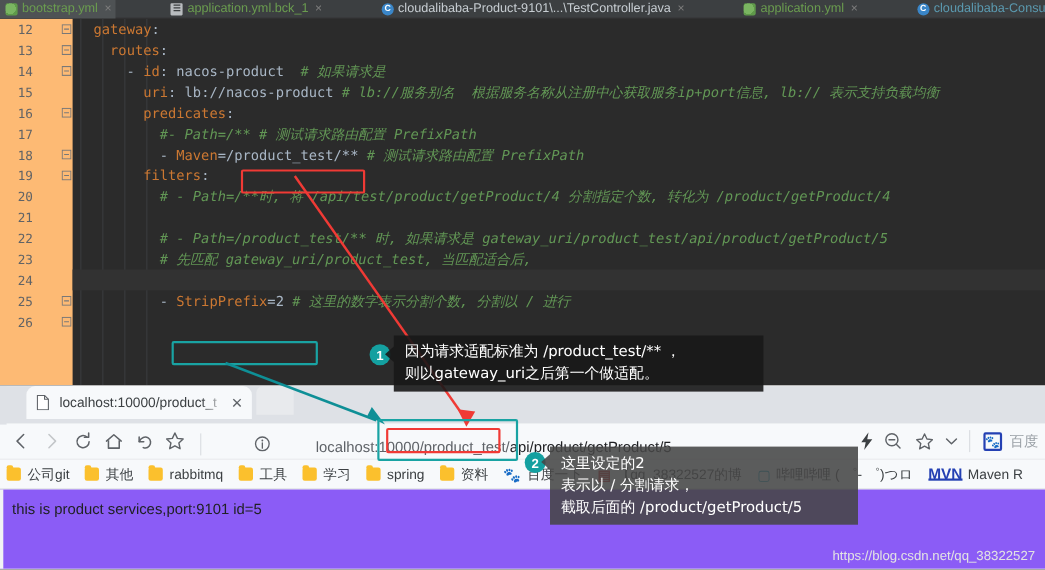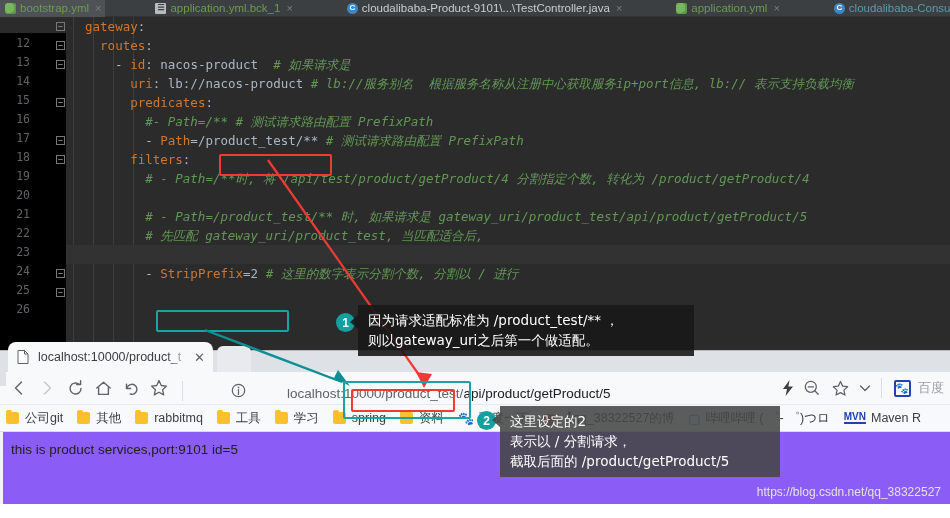--- a/index.html
+++ b/index.html
@@ -49,22 +49,22 @@
     border-radius: 50%; background: #3a86c8; color: #fff;
     font-size: 7px; font-weight: bold;
   }
   .tab.green .tlabel { color: #6a9c4f; }
   .tab.teal .tlabel { color: #5b9ab0; }
   .tab.plain .tlabel { color: #c7cdd2; }
 
   
   #code { position: relative; height: 333px; background: #2b2b2b; overflow: hidden; }
   #gutter {
-    position: absolute; left: 0; top: 16px; width: 66px; height: 100%;
-    background: #000000;
+    position: absolute; left: 0; top: 0; width: 66px; height: 100%;
+    background: #fdba74;
   }
   #gutter .ln {
     position: absolute; right: 36px; font-family: "DejaVu Sans Mono", monospace;
     font-size: 11.5px; color: #606366; text-align: right; width: 24px;
   }
   .fold {
     position: absolute; left: 56px; width: 9px; height: 9px;
     color: #787878; font-size: 9px; line-height: 9px; text-align: center;
   }
   .fold svg { display:block; }
@@ -108,22 +108,22 @@
     position:absolute; width:0;height:0;
     border-top:7px solid transparent; border-bottom:7px solid transparent;
   }
 
   
   #browser {
     position: absolute; left: 0; top: 350px; width: 950px; height: 168px;
     background: #fff; border-top: 1px solid #b9b9b9;
   }
   #btabstrip {
-    height: 21px; background: #dee1e6; position: relative;
-    display: flex; align-items: flex-end; padding-left: 8px;
+    height: 34px; background: #dee1e6; position: relative;
+    display: flex; align-items: flex-start; padding-left: 24px;
   }
   #btabstrip .lefthandle {
     position:absolute; left:0; top:0; width:6px; height:35px; background:#dee1e6;
   }
   .btab {
     position: relative; height: 30px; width: 205px;
     background: #f7f9fb; border-radius: 8px 8px 0 0;
     display: flex; align-items: center; padding: 0 8px;
     font-size: 12.5px; color: #3c4043;
   }
@@ -182,21 +182,21 @@
   }
   .bm .folder:before {
     content:''; position:absolute; left:0; top:-2px; width:6px; height:3px;
     background:#fbc02d; border-radius:2px 2px 0 0;
   }
   .bm .bmlabel { font-size: 12.5px; color: #3c4043; white-space: nowrap; }
   .bm .paw { color:#3b6ccc; font-size:13px; margin-right:5px; }
   .bm .jico { color:#cc2222; font-size:13px; margin-right:5px; font-weight:bold;}
   .bm .bico2 { color:#0aa3c2; font-size:13px; margin-right:5px; }
   .bm .mvn {
-    color:#2440b3; font-size:10px; font-weight:bold; margin-right:5px;
+    color:#2440b3; font-size:14px; font-weight:bold; margin-right:5px;
     border-bottom:2px solid #2440b3; line-height:10px;
   }
   #pagebody { position: relative; height: 72px; background: #8b5cf6; }
   #pagetext {
     position: absolute; left: 11px; top: 10px;
     font-size: 13.5px; color: #202124;
   }
   #watermark {
     position: absolute; right: 9px; bottom: 5px;
     font-size: 12px; color: #e3e3e3;
@@ -259,21 +259,21 @@
       <div id="vline2"></div>
       <div id="vline3"></div>
       <div id="vline4"></div>
       <div id="code-lines">
           <div class="cl" style="top: 2px; left: 85.04px;"><span class="k">gateway</span><span class="p">:</span></div>
           <div class="cl" style="top: 21px; left: 100.08px;"><span class="k">routes</span><span class="p">:</span></div>
           <div class="cl" style="top: 40px; left: 115.12px;"><span class="v">- </span><span class="k">id</span><span class="p">: </span><span class="v">nacos-product</span><span class="cm">  # 如果请求是</span></div>
           <div class="cl" style="top: 59px; left: 130.16px;"><span class="k">uri</span><span class="p">: </span><span class="v">lb://nacos-product</span><span class="cm"> # lb://服务别名  根据服务名称从注册中心获取服务ip+port信息, lb:// 表示支持负载均衡</span></div>
           <div class="cl" style="top: 78px; left: 130.16px;"><span class="k">predicates</span><span class="p">:</span></div>
           <div class="cl" style="top: 97px; left: 145.2px;"><span class="cm">#- Path=/** # 测试请求路由配置 PrefixPath</span></div>
-          <div class="cl" style="top: 116px; left: 145.2px;"><span class="v">- </span><span class="k">Path</span><span class="p">=</span><span class="v">/product_test/**</span><span class="cm"> # 测试请求路由配置 PrefixPath</span></div>
+          <div class="cl" style="top: 116px; left: 145.2px;"><span class="v">- </span><span class="k">Maven</span><span class="p">=</span><span class="v">/product_test/**</span><span class="cm"> # 测试请求路由配置 PrefixPath</span></div>
           <div class="cl" style="top: 135px; left: 130.16px;"><span class="k">filters</span><span class="p">:</span></div>
           <div class="cl" style="top: 154px; left: 145.2px;"><span class="cm"># - Path=/**时, 将 /api/test/product/getProduct/4 分割指定个数, 转化为 /product/getProduct/4</span></div>
           <div class="cl" style="top: 173px; left: 145.2px;"></div>
           <div class="cl" style="top: 192px; left: 145.2px;"><span class="cm"># - Path=/product_test/** 时, 如果请求是 gateway_uri/product_test/api/product/getProduct/5</span></div>
           <div class="cl" style="top: 211px; left: 145.2px;"><span class="cm"># 先匹配 gateway_uri/product_test, 当匹配适合后,</span></div>
           <div class="cl" style="top: 230px; left: 145.2px;"><span class="cm"># 将请求修改为  gateway_uri/product/getProduct/5, 这里的2表示将 /product_test/api 删除</span></div>
           <div class="cl" style="top: 249px; left: 145.2px;"><span class="v">- </span><span class="k">StripPrefix</span><span class="p">=</span><span class="v">2</span><span class="cm"> # 这里的数字表示分割个数, 分割以 / 进行</span></div>
           <div class="cl" style="top: 268px; left: 130.16px;"></div>
         </div>
 

